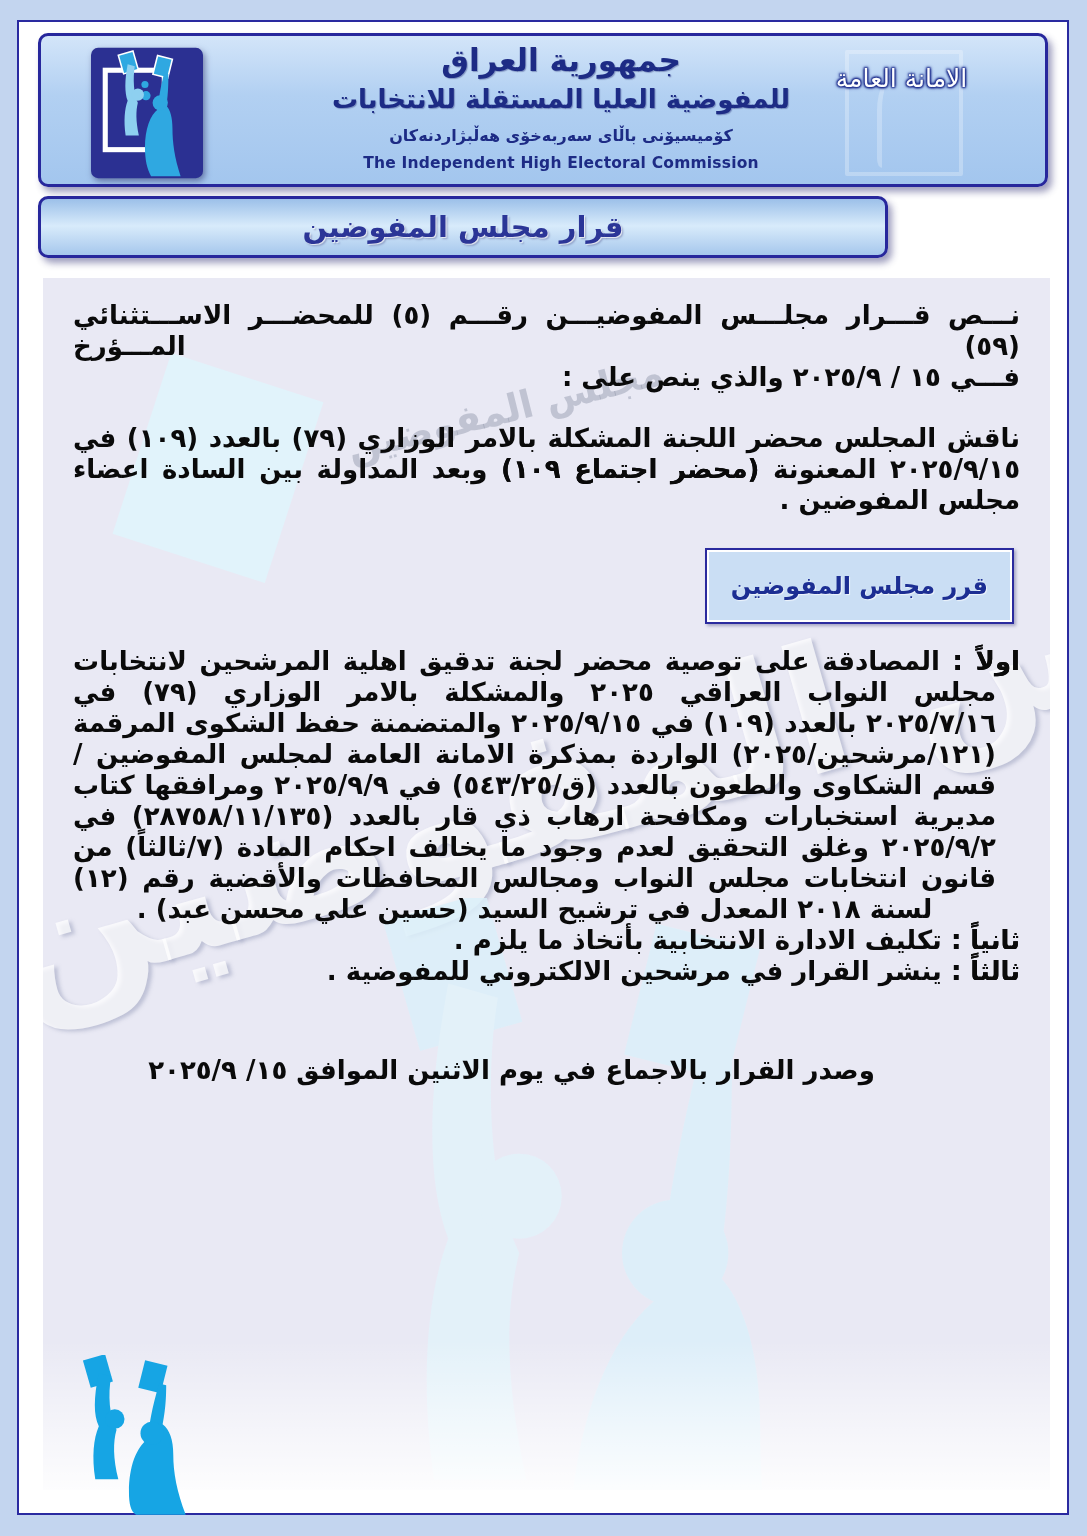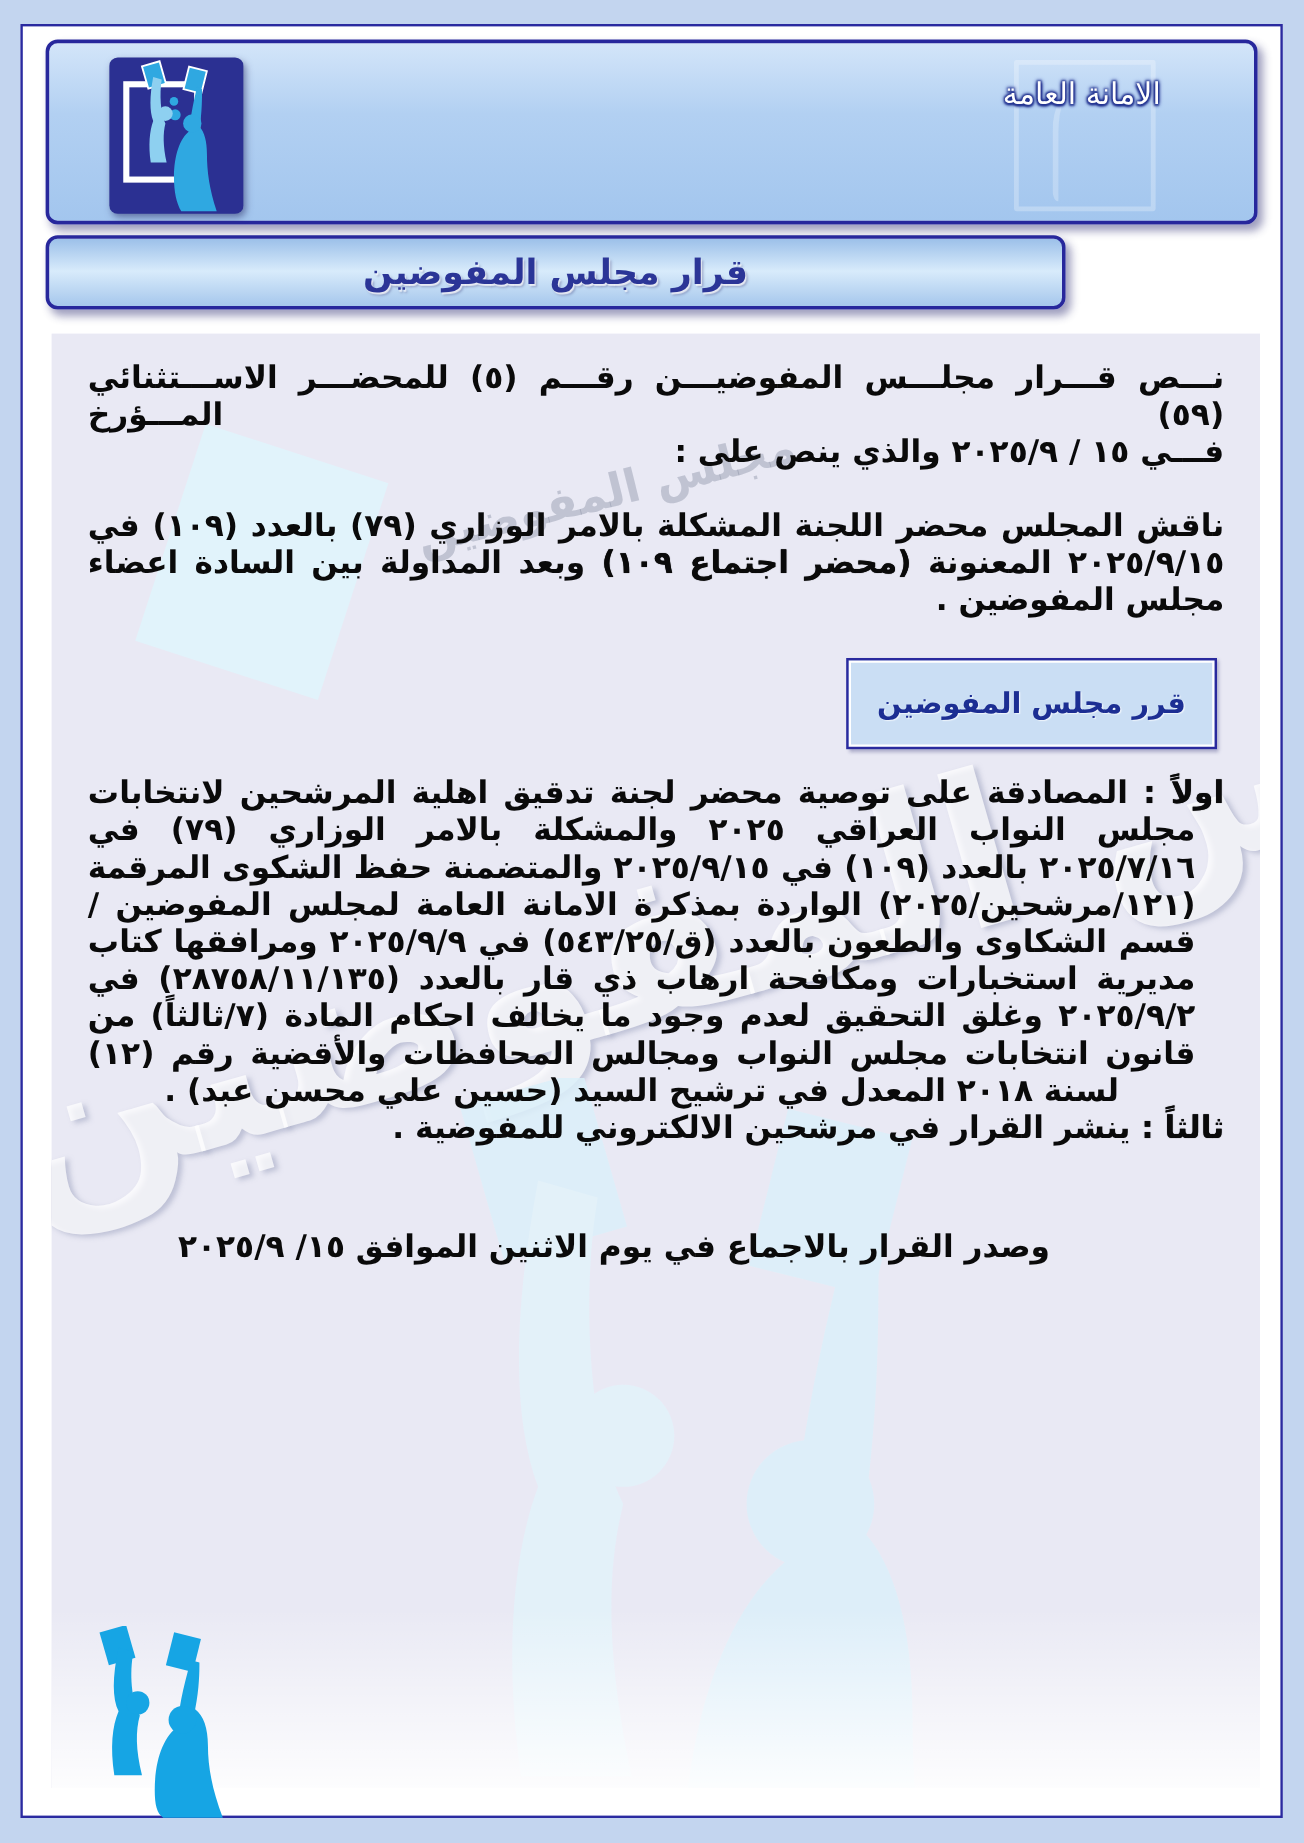--- a/index.html
+++ b/index.html
@@ -111,20 +111,26 @@
         <rect x="63" y="9" width="15" height="19" fill="#2fa8e1" transform="rotate(14 70 18)" stroke="#ffffff" stroke-width="1.5"></rect>
         <circle cx="53" cy="36" r="3.5" fill="#2fa8e1"></circle>
         <circle cx="54" cy="47" r="4.5" fill="#2fa8e1"></circle>
         <path d="M36,16 C33,32 33,44 36,52 C33,60 32,72 34,86 L47,86 C44,72 44,62 46,54 C42,46 41,30 43,18 Z" fill="#8ed0f0"></path>
         <circle cx="46" cy="46" r="6" fill="#8ed0f0"></circle>
         <path d="M72,24 C68,40 66,52 66,60 C58,66 53,80 53,98 C53,110 55,119 59,126 L88,126 C82,108 80,93 80,79 C80,69 78,61 74,57 C76,45 76,33 76,26 Z" fill="#2fa8e1"></path>
         <circle cx="68" cy="54" r="7.5" fill="#2fa8e1"></circle>
       </svg>
     </div>
 
+    <div class="center-block" dir="rtl">
+      <div class="cal1">جمهورية العراق</div>
+      <div class="cal2">للمفوضية العليا المستقلة للانتخابات</div>
+      <div class="cal3">كۆمیسیۆنی باڵای سەربەخۆی هەڵبژاردنەکان</div>
+      <div class="cal4">The Independent High Electoral Commission</div>
+    </div>
 
     <div class="right-block" dir="rtl">
       <div class="l1">الامانة العامة</div>
     </div>
   </div>
 
   <div class="titlebar" dir="rtl">
     <span>قرار مجلس المفوضين</span>
   </div>
 
@@ -161,20 +167,24 @@
         <div class="decision-box">
           <span>قرر مجلس المفوضين</span>
         </div>
       </div>
 
       <div class="p item-first">
         <span class="xbold">اولاً : </span>
         <span>المصادقة على توصية محضر لجنة تدقيق اهلية المرشحين لانتخابات مجلس النواب العراقي ٢٠٢٥ والمشكلة بالامر الوزاري (٧٩) في ٢٠٢٥/٧/١٦ بالعدد (١٠٩) في ٢٠٢٥/٩/١٥ والمتضمنة حفظ الشكوى المرقمة (١٢١/مرشحين/٢٠٢٥) الواردة بمذكرة الامانة العامة لمجلس المفوضين / قسم الشكاوى والطعون بالعدد (ق/٥٤٣/٢٥) في ٢٠٢٥/٩/٩ ومرافقها كتاب مديرية استخبارات ومكافحة ارهاب ذي قار بالعدد (٢٨٧٥٨/١١/١٣٥) في ٢٠٢٥/٩/٢ وغلق التحقيق لعدم وجود ما يخالف احكام المادة (٧/ثالثاً) من قانون انتخابات مجلس النواب ومجالس المحافظات والأقضية رقم (١٢) لسنة ٢٠١٨ المعدل في ترشيح السيد (حسين علي محسن عبد) .</span>
       </div>
 
+      <div class="p item-line">
+        <span class="xbold">ثانياً : </span>
+        <span>تكليف الادارة الانتخابية بأتخاذ ما يلزم .</span>
+      </div>
 
       <div class="p item-line">
         <span class="xbold">ثالثاً : </span>
         <span>ينشر القرار في مرشحين الالكتروني للمفوضية .</span>
       </div>
 
       <div class="closing">وصدر القرار بالاجماع في يوم الاثنين الموافق  ١٥/ ٢٠٢٥/٩</div>
 
     </div>
   </div>

